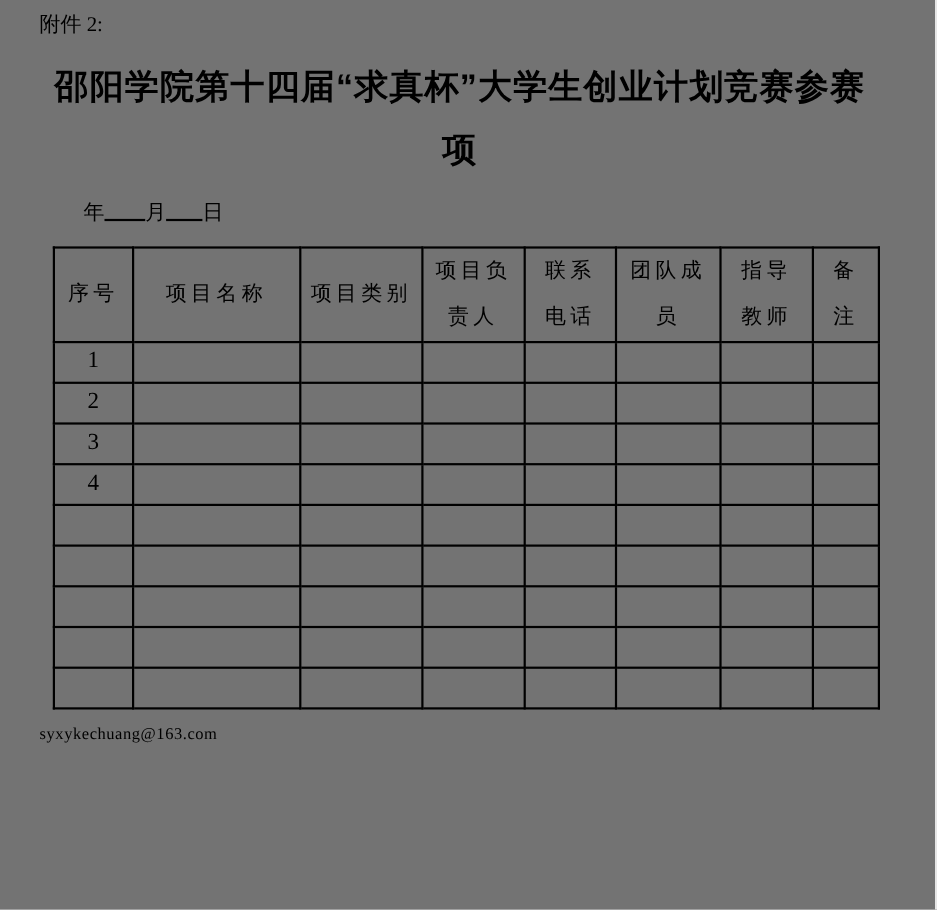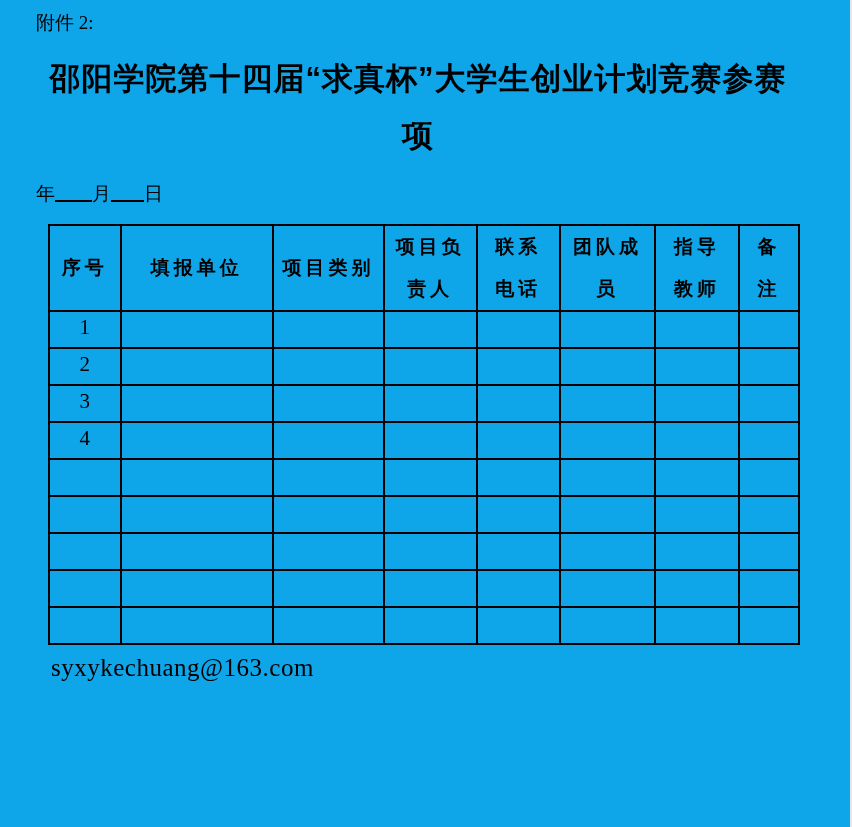--- a/index.html
+++ b/index.html
@@ -7,42 +7,42 @@
   body {
     width: 852px; height: 827px;
     overflow: hidden;
     color: #000;
     font-family: "Liberation Serif", "DejaVu Serif", serif;
   }
   .page {
     width: 852px; height: 827px;
     padding: 0 50px 0 36px;
     border-right: 2px solid #e6e6e6;
-    background: #0ea5e9;
+    background: #737373;
   }
   .attachment {
     padding-top: 10px;
     font-size: 19px; line-height: 26px;
   }
   .doc-title {
     margin-top: 14px;
     text-align: center;
     font-size: 31px; line-height: 57px;
     font-weight: 700;
     letter-spacing: 1px;
     font-family: Liberation Sans, sans-serif;
   }
   .info-line {
     margin-top: 8px;
     font-size: 19px; line-height: 27px;
     white-space: nowrap;
   }
   .date-line {
     margin-top: 16px;
-    font-size: 19px; line-height: 27px;
+    font-size: 19px; line-height: 27px; margin-left: 40px;
   }
   .blank {
     display: inline-block;
     border-bottom: 2px solid #000;
     height: 19px;
     vertical-align: -2px;
   }
   .blank-unit   { width: 130px; }
   .blank-filler { width: 87px; }
   .blank-year   { width: 37px; }
@@ -61,21 +61,21 @@
   table.summary col.c4 { width: 84px;  }
   table.summary col.c5 { width: 95px;  }
   table.summary col.c6 { width: 85px;  }
   table.summary col.c7 { width: 60px;  }
   table.summary th, table.summary td {
     border: 2px solid #000;
     padding: 0;
   }
   table.summary th {
     height: 85px;
-    font-weight: 700;
+    font-weight: 400;
     font-size: 19px;
     line-height: 42px;
     letter-spacing: 4px;
     text-align: center;
     vertical-align: middle;
     white-space: pre-line;
   }
   table.summary td {
     height: 37px;
     font-size: 21px;
@@ -85,23 +85,22 @@
     padding-top: 2px;
   }
   .note-line {
     margin-top: 11px;
     font-size: 19px; line-height: 26px;
     letter-spacing: 11.5px;
     white-space: nowrap;
   }
   .email-line {
     margin-top: 9px;
-    font-size: 25px; line-height: 28px;
+    font-size: 15px; line-height: 28px;
     letter-spacing: 0.5px;
-    margin-left: 15px;
   }
 </style>
 </head>
 <body>
 
 <div class="page">
 
   <div class="attachment">附件 2:</div>
 
   <div class="doc-title">
@@ -120,21 +119,21 @@
         <col class="c2">
         <col class="c3">
       <col class="c4">
         <col class="c5">
         <col class="c6">
         <col class="c7">
     </colgroup>
     <thead>
       <tr>
           <th>序号</th>
-          <th>填报单位</th>
+          <th>项目名称</th>
           <th>项目类别</th>
           <th>项目负
 责人</th>
           <th>联系
 电话</th>
           <th>团队成
 员</th>
           <th>指导
 教师</th>
           <th>备

